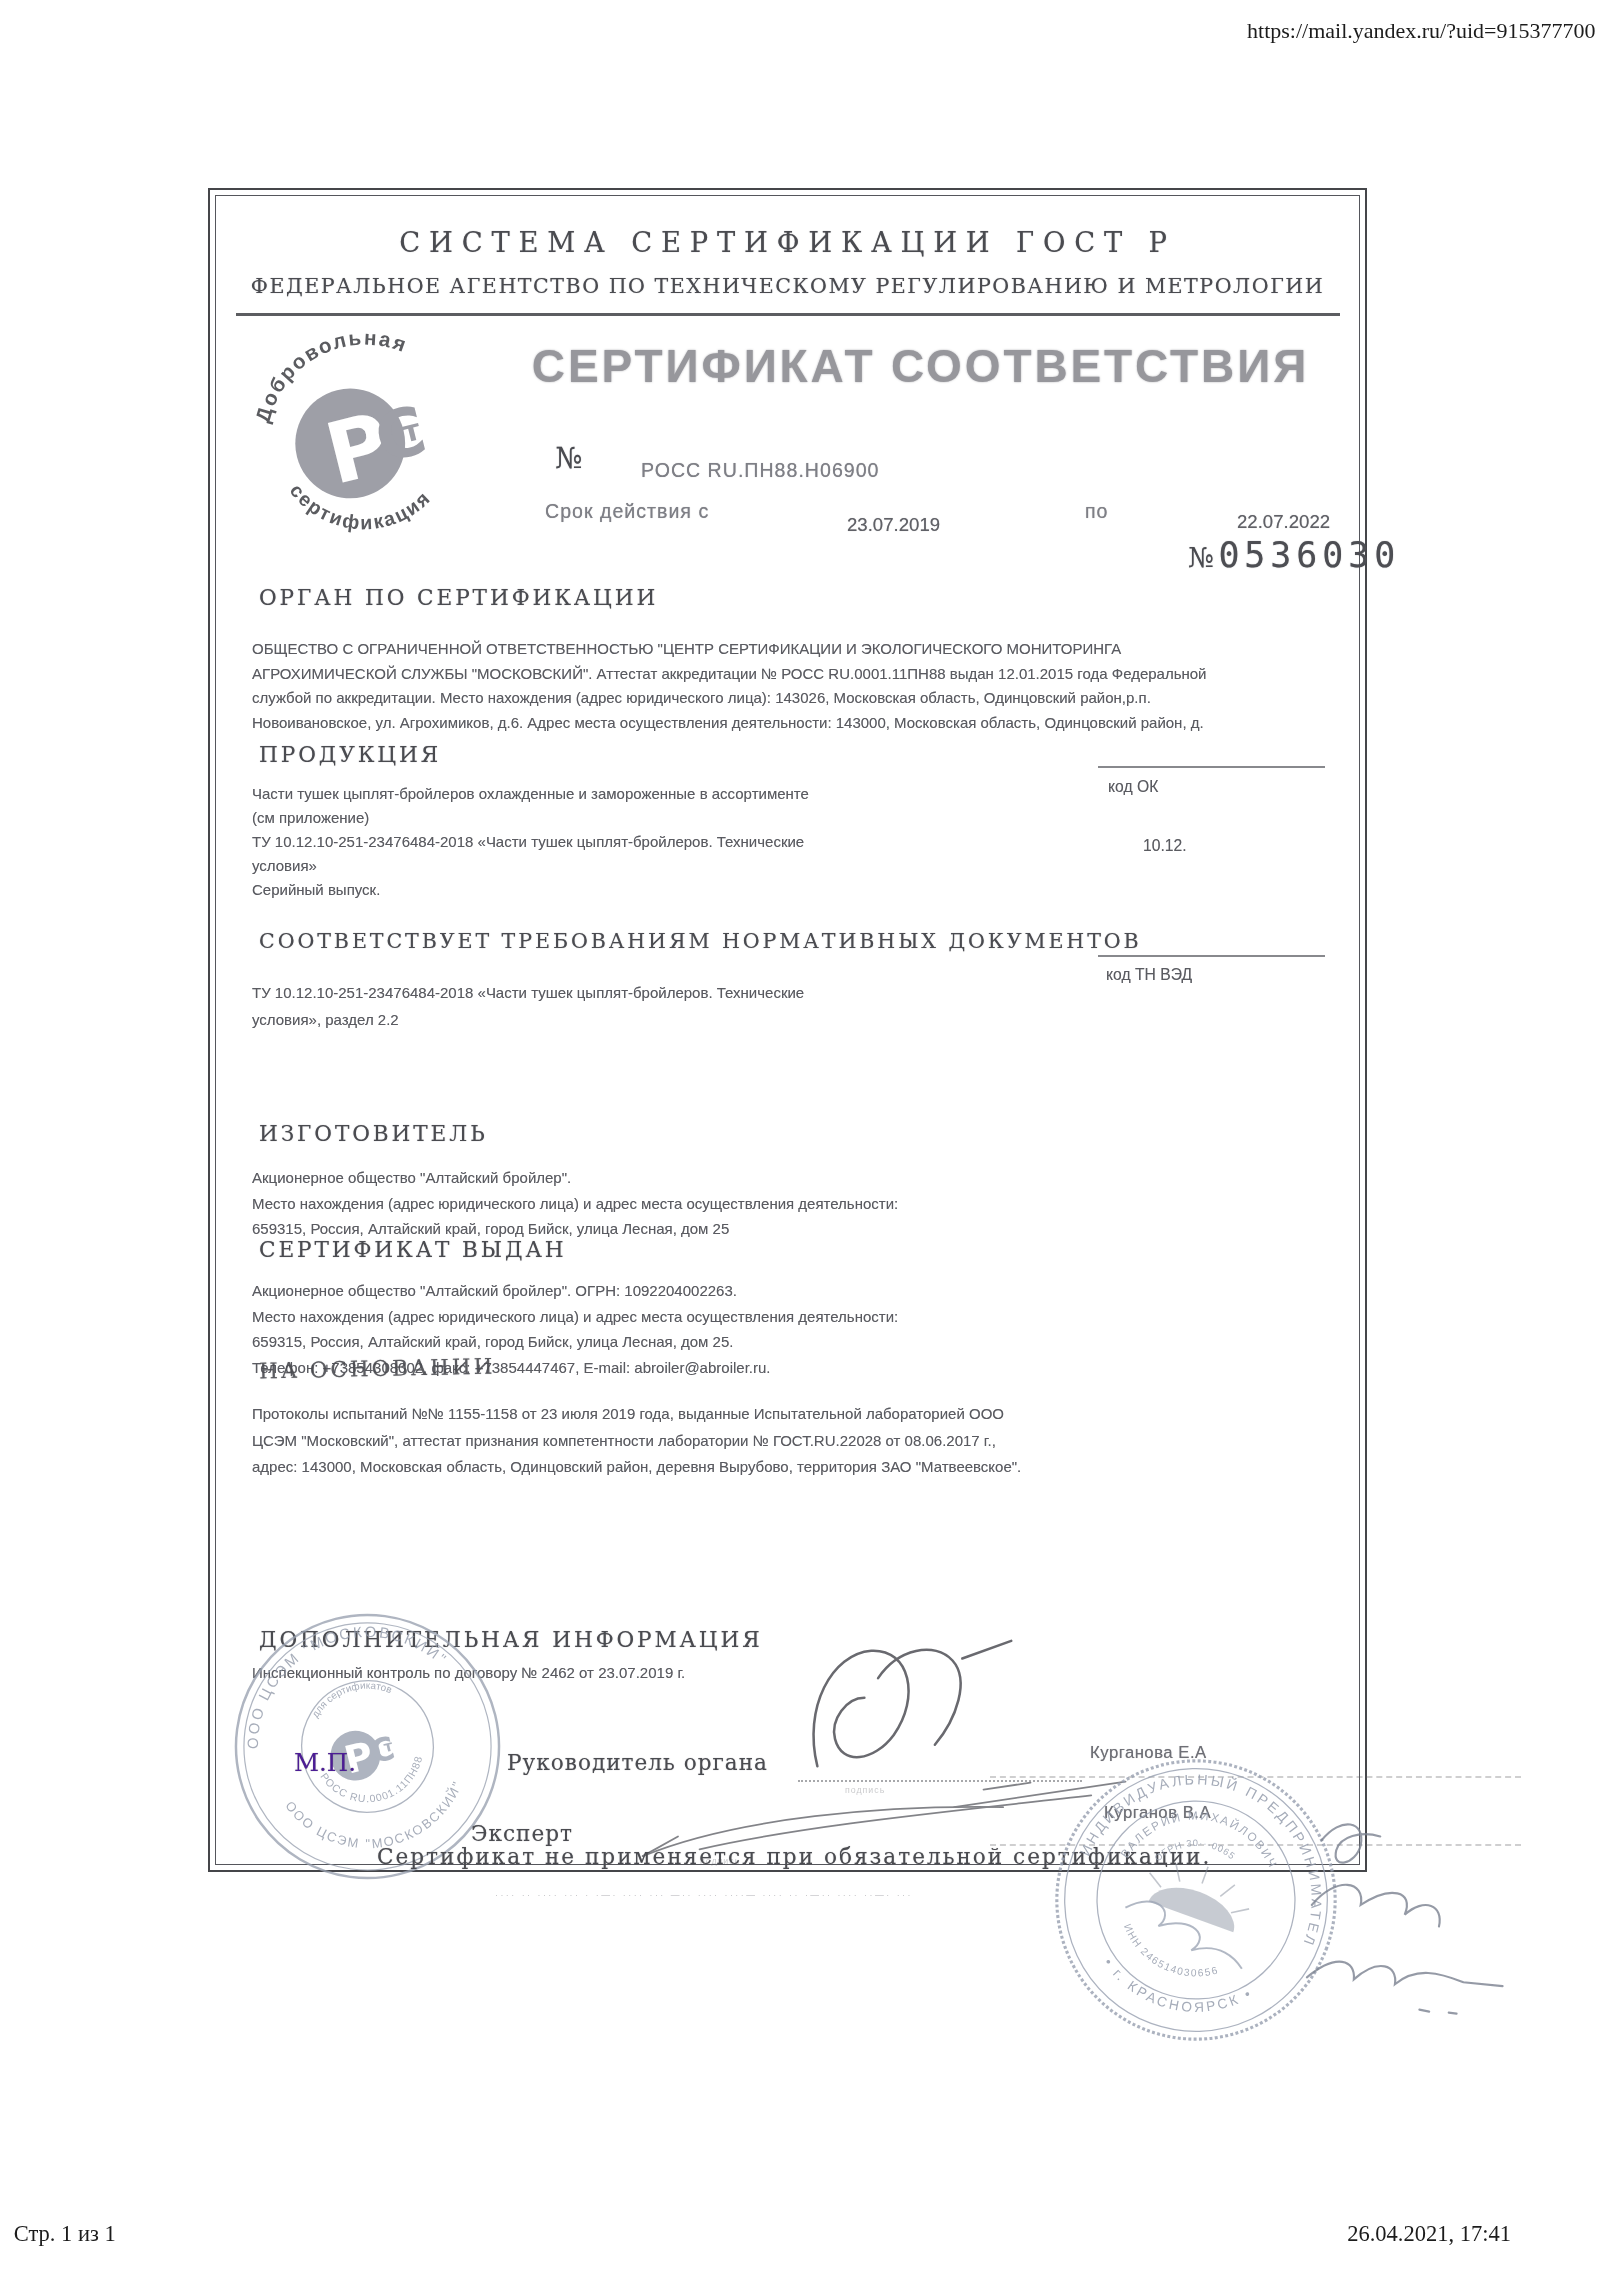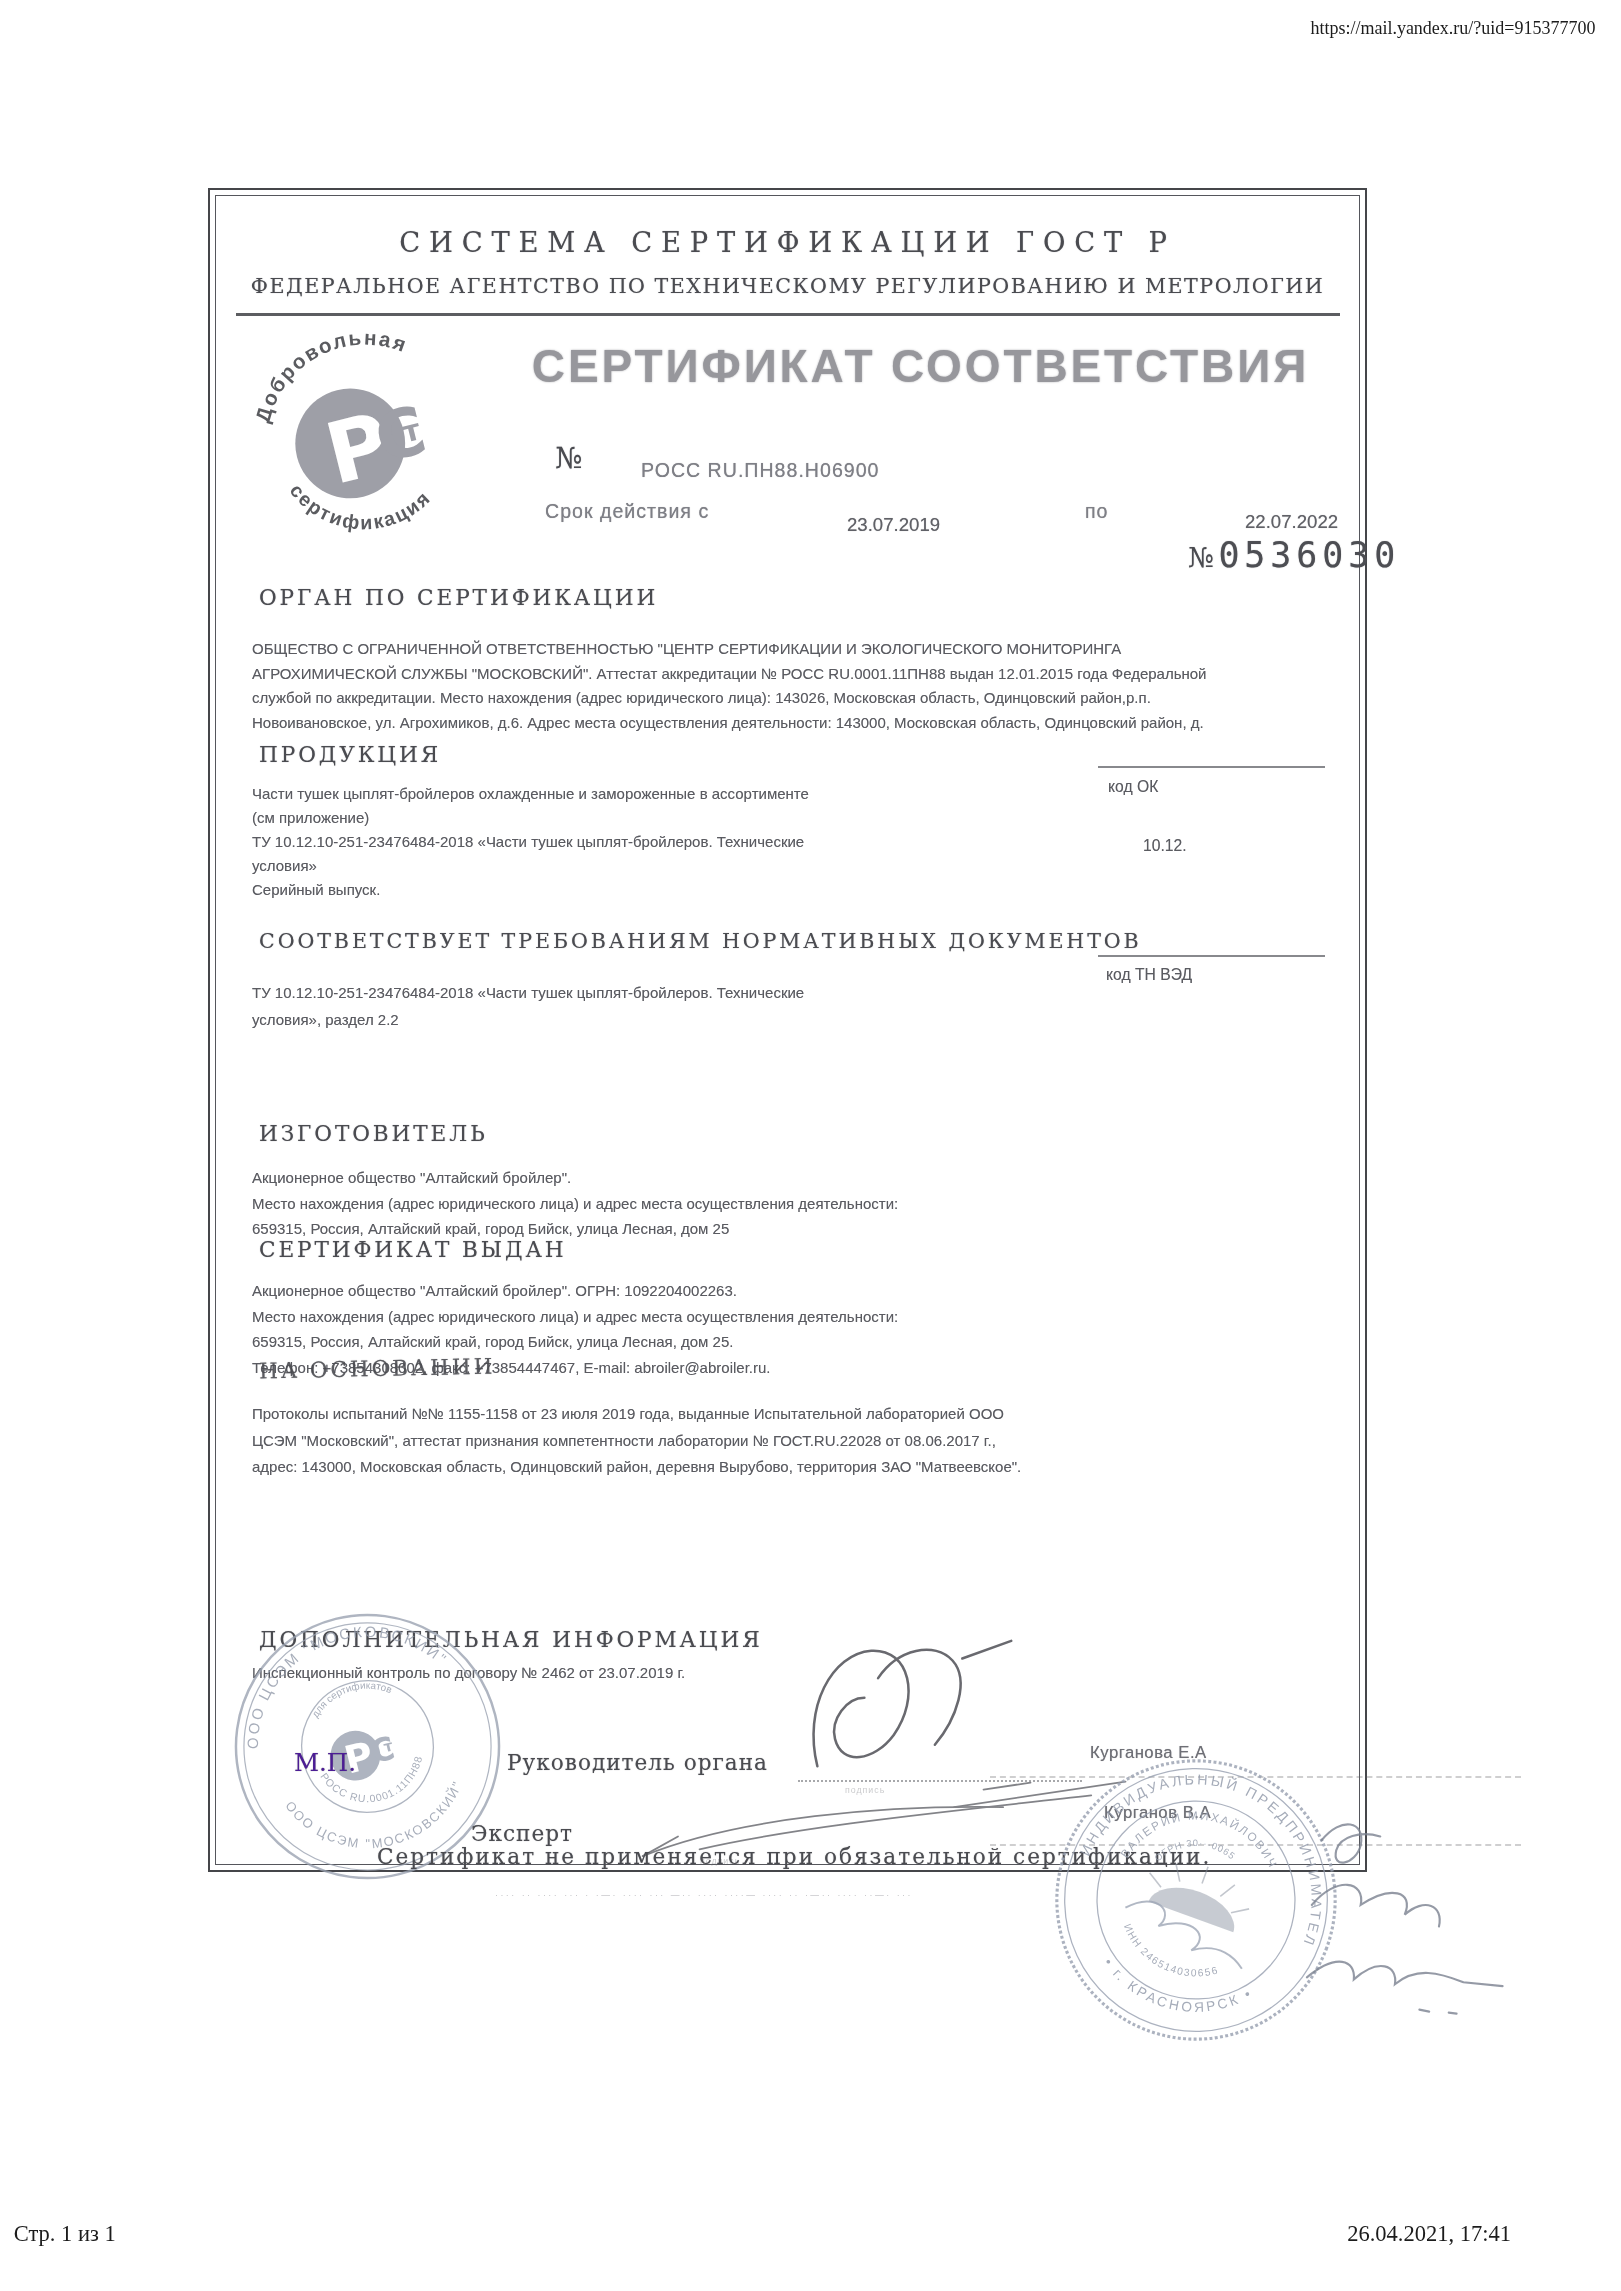--- a/index.html
+++ b/index.html
@@ -12,21 +12,21 @@
   .bodyline{white-space:nowrap;font-size:15px;color:#5a5b61;text-shadow:0 0 0.6px rgba(100,100,105,.5);}
   .frame{position:absolute;left:208px;top:188px;width:1155px;height:1680px;
          border:2px solid #45464a;overflow:visible;}
   .frame-inner{position:absolute;left:4.9px;top:4.9px;right:4.9px;bottom:4.9px;
                border:1px solid #55565c;pointer-events:none;}
   .rule{background:#404145;opacity:.85;height:2.9px;}
   .thinline{background:#6a6b70;height:2px;opacity:.8;}
   .dashline{border-top:2px dashed rgba(95,96,102,.5);height:0;}
   .dotline{border-top:2px dotted rgba(95,96,102,.55);height:0;}
   .caption{font-size:8.8px;color:#7a7b80;opacity:.4;letter-spacing:1px;}
-  .url{font-family:"Liberation Serif",serif;font-size:18px;color:#1c1c1c;}
+  .url{font-family:"Liberation Serif",serif;font-size:22px;color:#1c1c1c;}
   .foot{font-family:"Liberation Serif",serif;font-size:22.5px;color:#1c1c1c;}
   .graysans{color:#7e7f86;letter-spacing:1px;}
   .fineprint{font-size:8.8px;letter-spacing:2.5px;color:#8b8c92;opacity:.55;filter:blur(0.6px);white-space:nowrap;}
   svg{overflow:visible;}
 </style>
 </head>
 <body>
 
 <div class="page">
 
@@ -59,21 +59,21 @@
     </svg>
 
     <div class="abs" style="left:279px;top:149px;width:863px;text-align:center;font-size:46px;font-weight:bold;
                              color:#97979c;letter-spacing:2.9px;text-shadow:0 0 2px rgba(150,150,155,.8);white-space:nowrap;">СЕРТИФИКАТ СООТВЕТСТВИЯ</div>
 
     <div class="abs serifhead" style="left:345px;top:251px;font-size:29px;letter-spacing:0;">№</div>
     <div class="abs graysans scan" style="left:431px;top:269px;font-size:19.6px;">РОСС RU.ПН88.Н06900</div>
     <div class="abs graysans scan" style="left:335px;top:310px;font-size:19.6px;">Срок действия  с</div>
     <div class="abs scan" style="left:637px;top:324px;font-size:18.6px;color:#606167;">23.07.2019</div>
     <div class="abs graysans scan" style="left:875px;top:310px;font-size:19.6px;">по</div>
-    <div class="abs scan" style="left:1027px;top:321px;font-size:18.6px;color:#606167;margin-left:8px;">22.07.2022</div>
+    <div class="abs scan" style="left:1027px;top:321px;font-size:18.6px;color:#606167;">22.07.2022</div>
     <div class="abs" style="left:978px;top:345px;white-space:nowrap;">
       <span class="serifhead" style="font-size:27.4px;letter-spacing:0;">№</span>
       <span style="font-family:'DejaVu Sans Mono',monospace;font-size:35px;letter-spacing:4.9px;color:#4d4e53;
                    text-shadow:0 0 1px rgba(80,80,85,.6);">0536030</span>
     </div>
 
     <div class="abs serifhead" style="left:49px;top:395px;font-size:21.6px;">ОРГАН ПО СЕРТИФИКАЦИИ</div>
     <div class="abs" style="left:42px;top:447px;line-height:24.5px;">
       <div class="bodyline">ОБЩЕСТВО С ОГРАНИЧЕННОЙ ОТВЕТСТВЕННОСТЬЮ "ЦЕНТР СЕРТИФИКАЦИИ И ЭКОЛОГИЧЕСКОГО МОНИТОРИНГА</div>
       <div class="bodyline">АГРОХИМИЧЕСКОЙ СЛУЖБЫ "МОСКОВСКИЙ". Аттестат аккредитации №  РОСС RU.0001.11ПН88 выдан 12.01.2015 года Федеральной</div>

